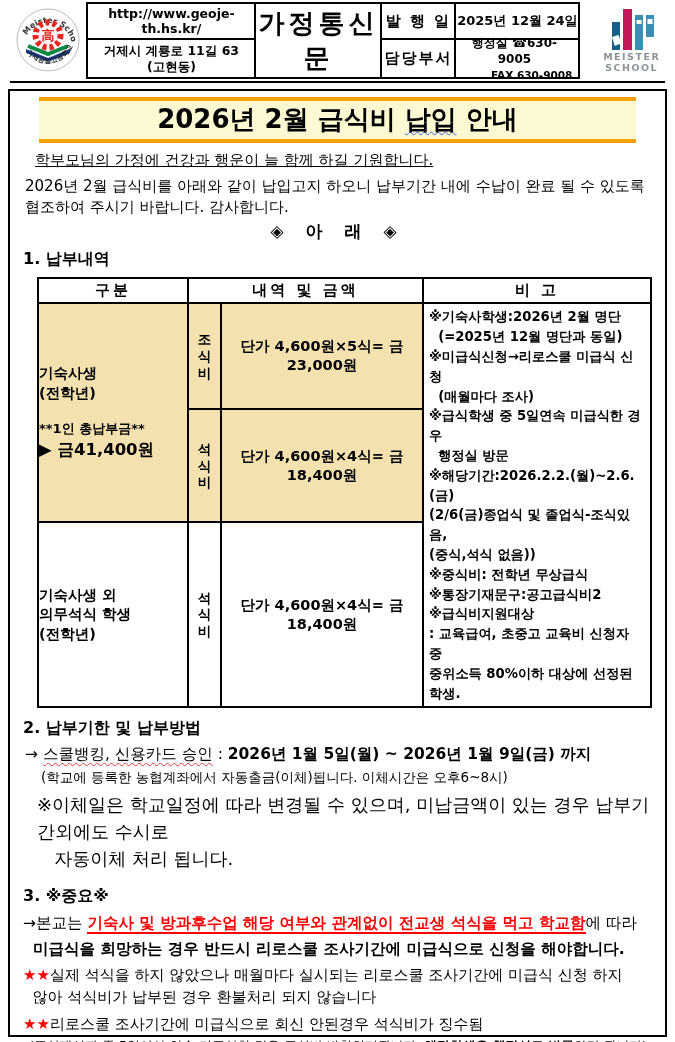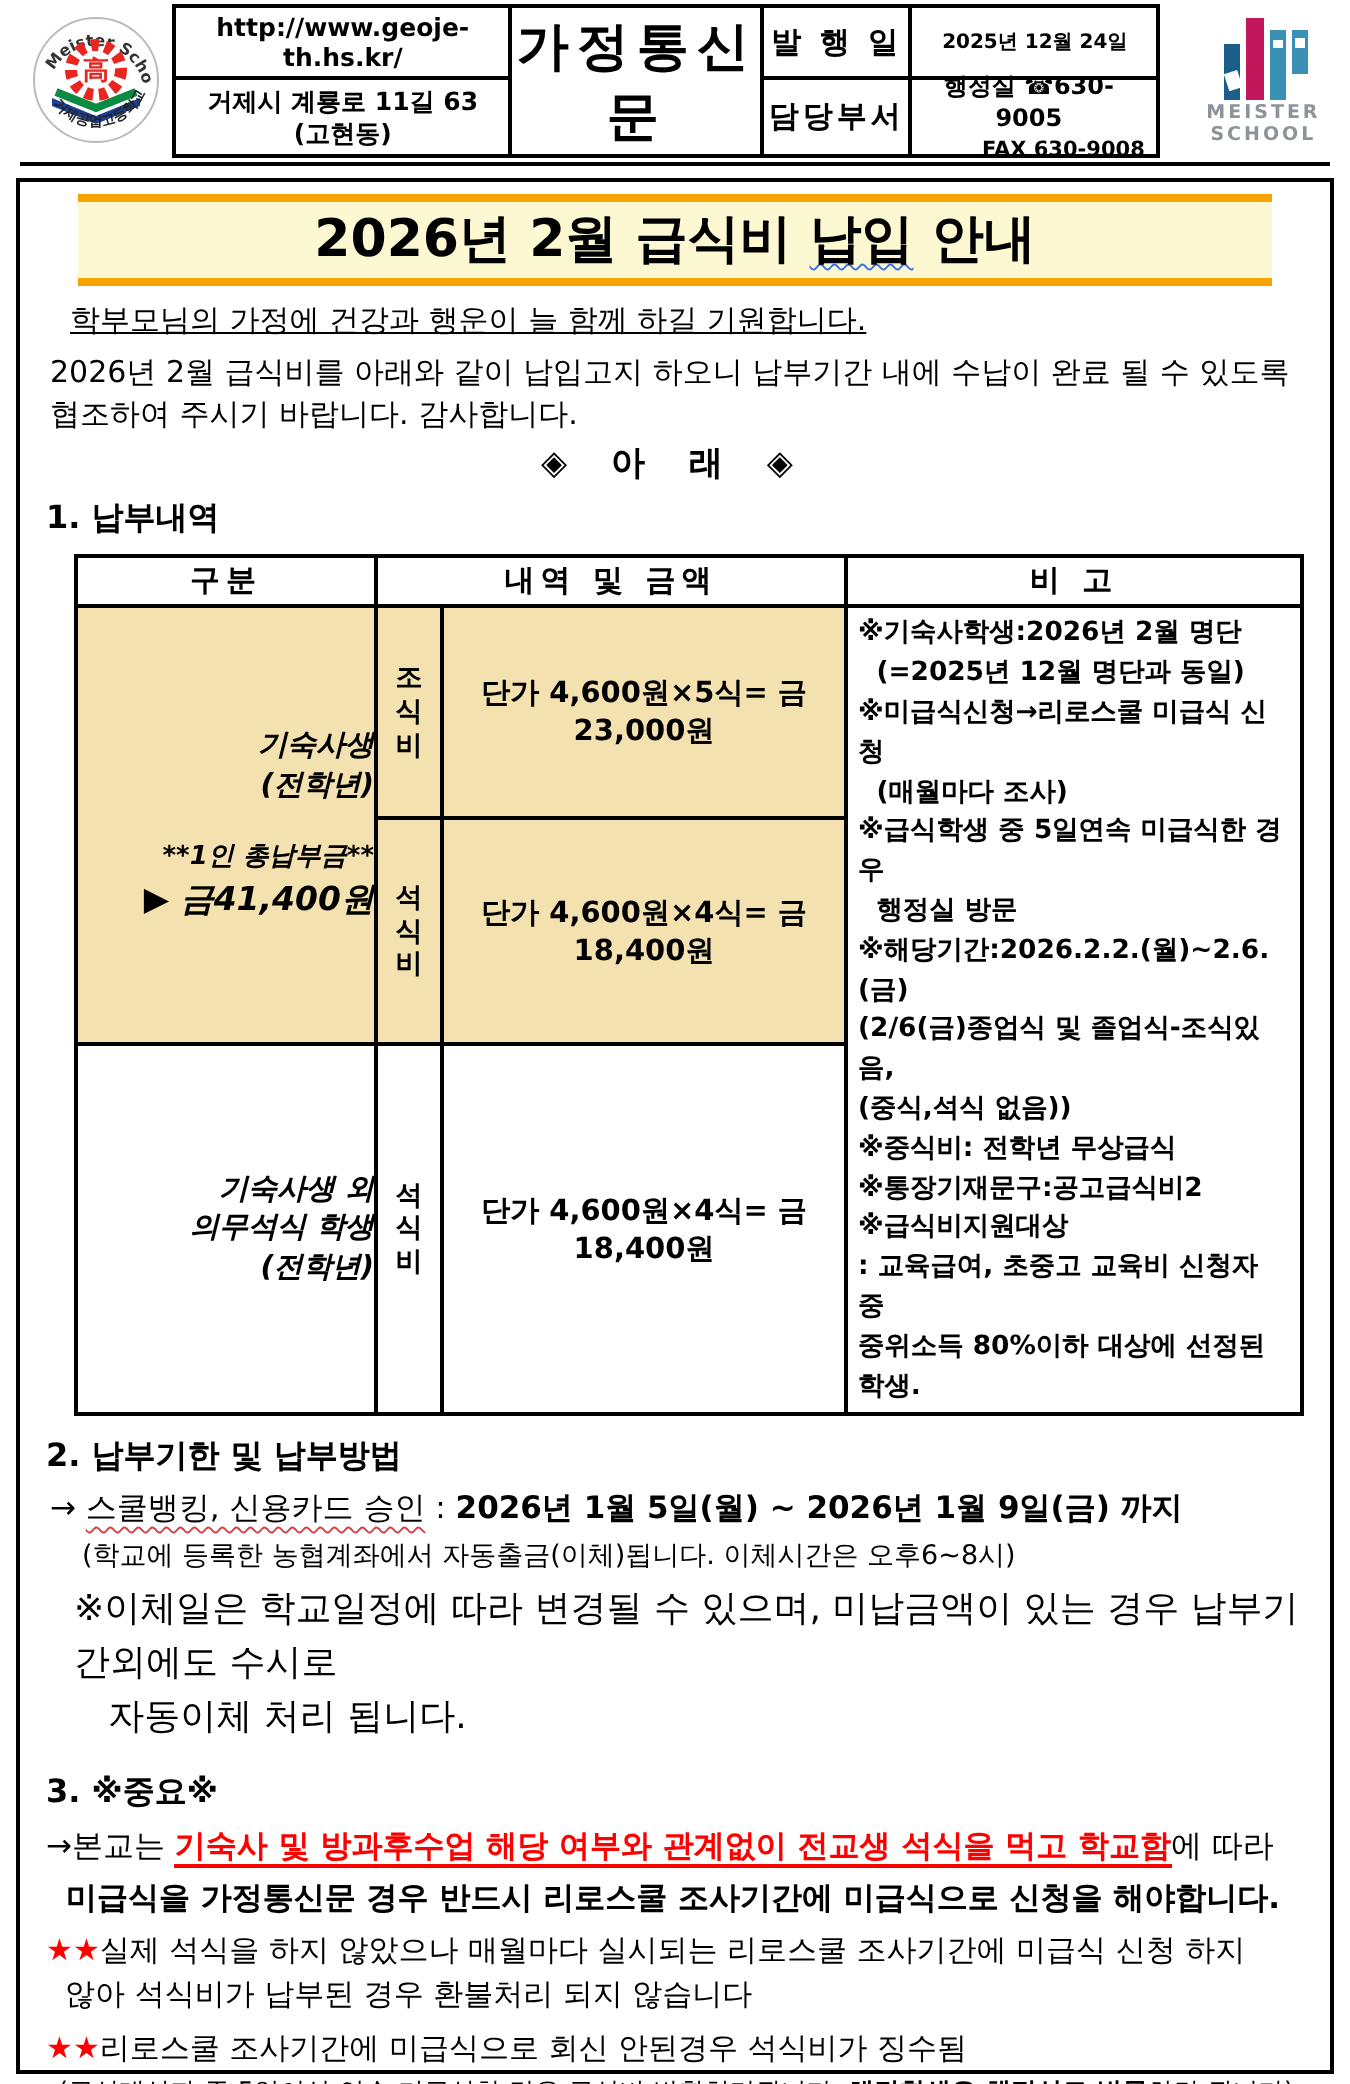--- a/index.html
+++ b/index.html
@@ -16,42 +16,42 @@
                grid-template-rows:36px 37px; border:2px solid #000; }
   .hcell { border-right:2px solid #000; border-bottom:2px solid #000;
            display:flex; flex-direction:column; align-items:center; justify-content:center;
            font-weight:700; text-align:center; }
   .hcell.last-col { border-right:none; }
   .hcell.last-row { border-bottom:none; }
   .hurl { font-size:12.5px; }
   .haddr { font-size:12.5px; line-height:1.25; }
   .hdoctype { grid-row:1 / span 2; font-size:26px; letter-spacing:4px; border-bottom:none; }
   .hlabel { font-size:15px; letter-spacing:2px; }
-  .hdate { font-size:10px; }
+  .hdate { font-size:13px; }
   .hdept { font-size:12px; align-items:flex-end; padding-right:6px; line-height:1.35; }
   .hdept .fx { font-size:10.5px; }
   .hdr-logo-r { width:86px; display:flex; flex-direction:column; align-items:center;padding-left:18px; }
   .mslogo-text { color:#8d9499; font-size:9.5px; font-weight:700; letter-spacing:1.5px; line-height:1.15; text-align:center;}
   
   .page { position:absolute; top:89px; left:8px; width:659px; height:948px;
           border:2px solid #000; padding:4px 13px 0 13px; }
   .banner { margin:2px 16px 8px 16px; background:#FCF8D2;
             border-top:4px solid #F6A200; border-bottom:4px solid #F6A200;
             text-align:center; font-size:26px; font-weight:700; padding:1px 0 2px 0; }
   .intro1 { font-size:15px; margin:3px 0 0 12px;text-decoration:underline; }
   .intro2 { font-size:15px; margin:6px 0 0 2px; line-height:1.38; }
   .below-marker { text-align:center; font-size:17px; font-weight:700; letter-spacing:8px; margin:3px 0 2px 0; }
   .sec-h { font-size:16px; font-weight:700; margin-top:6px; }
   
   table.fee { border-collapse:collapse; margin:7px 0 0 14px; table-layout:fixed; }
   table.fee th, table.fee td { border:2px solid #000; }
   table.fee th { font-size:15px; font-weight:700; height:25px; letter-spacing:3px; }
   .col-group { width:150px; } .col-vert { width:33px; } .col-detail { width:202px; } .col-note { width:228px; }
   td.tan { background:#F3E2AF; }
-  td.group-cell { text-align:right; font-weight:700; font-size:14.5px; line-height:1.35; vertical-align:middle;font-style:italic; }
+  td.group-cell { text-align:left; font-weight:700; font-size:14.5px; line-height:1.35; vertical-align:middle; }
   td.group-cell .total-label { display:block; margin-top:16px; font-size:13px; }
   td.group-cell .total-value { display:block; font-size:16.5px; margin-top:2px; }
   td.vert { text-align:center; font-weight:700; font-size:13.5px; line-height:1.25; white-space:pre-line; }
   td.detail { text-align:center; font-weight:700; font-size:14.5px; }
   td.remarks { vertical-align:top; font-weight:700; font-size:13.2px; line-height:1.5;
                padding:3px 5px; white-space:pre-wrap; }
   tr.r1 { height:62px; } tr.r2 { height:66px; } tr.r3 { height:108px;padding-left:34px; }
   
   .s2-arrow { font-size:15.5px; margin:5px 0 0 2px; }
   .s2-note1 { font-size:13.5px; margin:4px 0 0 18px; }
@@ -198,21 +198,21 @@
     <span>→ </span><span class="wavy-r">스쿨뱅킹, 신용카드 승인</span><span> : </span><b>2026년 1월 5일(월) ~ 2026년 1월 9일(금) 까지</b>
   </p>
   <p class="s2-note1">(학교에 등록한 농협계좌에서 자동출금(이체)됩니다. 이체시간은 오후6~8시)</p>
   <p class="s2-note2">※이체일은 학교일정에 따라 변경될 수 있으며, 미납금액이 있는 경우 납부기간외에도 수시로
    자동이체 처리 됩니다.</p>
 
   <p class="sec-h s3">3. ※중요※</p>
   <p class="s3-l1">
     <span>→본교는 </span><span class="red-ul">기숙사 및 방과후수업 해당 여부와 관계없이 전교생 석식을 먹고 학교함</span><span>에 따라</span>
   </p>
-  <p class="s3-l2">미급식을 가정통신문 경우 반드시 리로스쿨 조사기간에 미급식으로 신청을 해야합니다.</p>
+  <p class="s3-l2">미급식을 희망하는 경우 반드시 리로스쿨 조사기간에 미급식으로 신청을 해야합니다.</p>
   <p class="s3-star"><span class="star">★★</span><span style="white-space:pre-wrap">실제 석식을 하지 않았으나 매월마다 실시되는 리로스쿨 조사기간에 미급식 신청 하지
   않아 석식비가 납부된 경우 환불처리 되지 않습니다</span></p>
   <p class="s3-star"><span class="star">★★</span><span>리로스쿨 조사기간에 미급식으로 회신 안된경우 석식비가 징수됨</span></p>
 
   <p class="s4-n1">
     <span>(급식대상자 중 5일이상 연속 미급식한 경우 급식비 반환처리됩니다. </span><b>해당학생은 행정실로 방문</b><span>하면 됩니다)</span>
   </p>
 
 </div>
 

